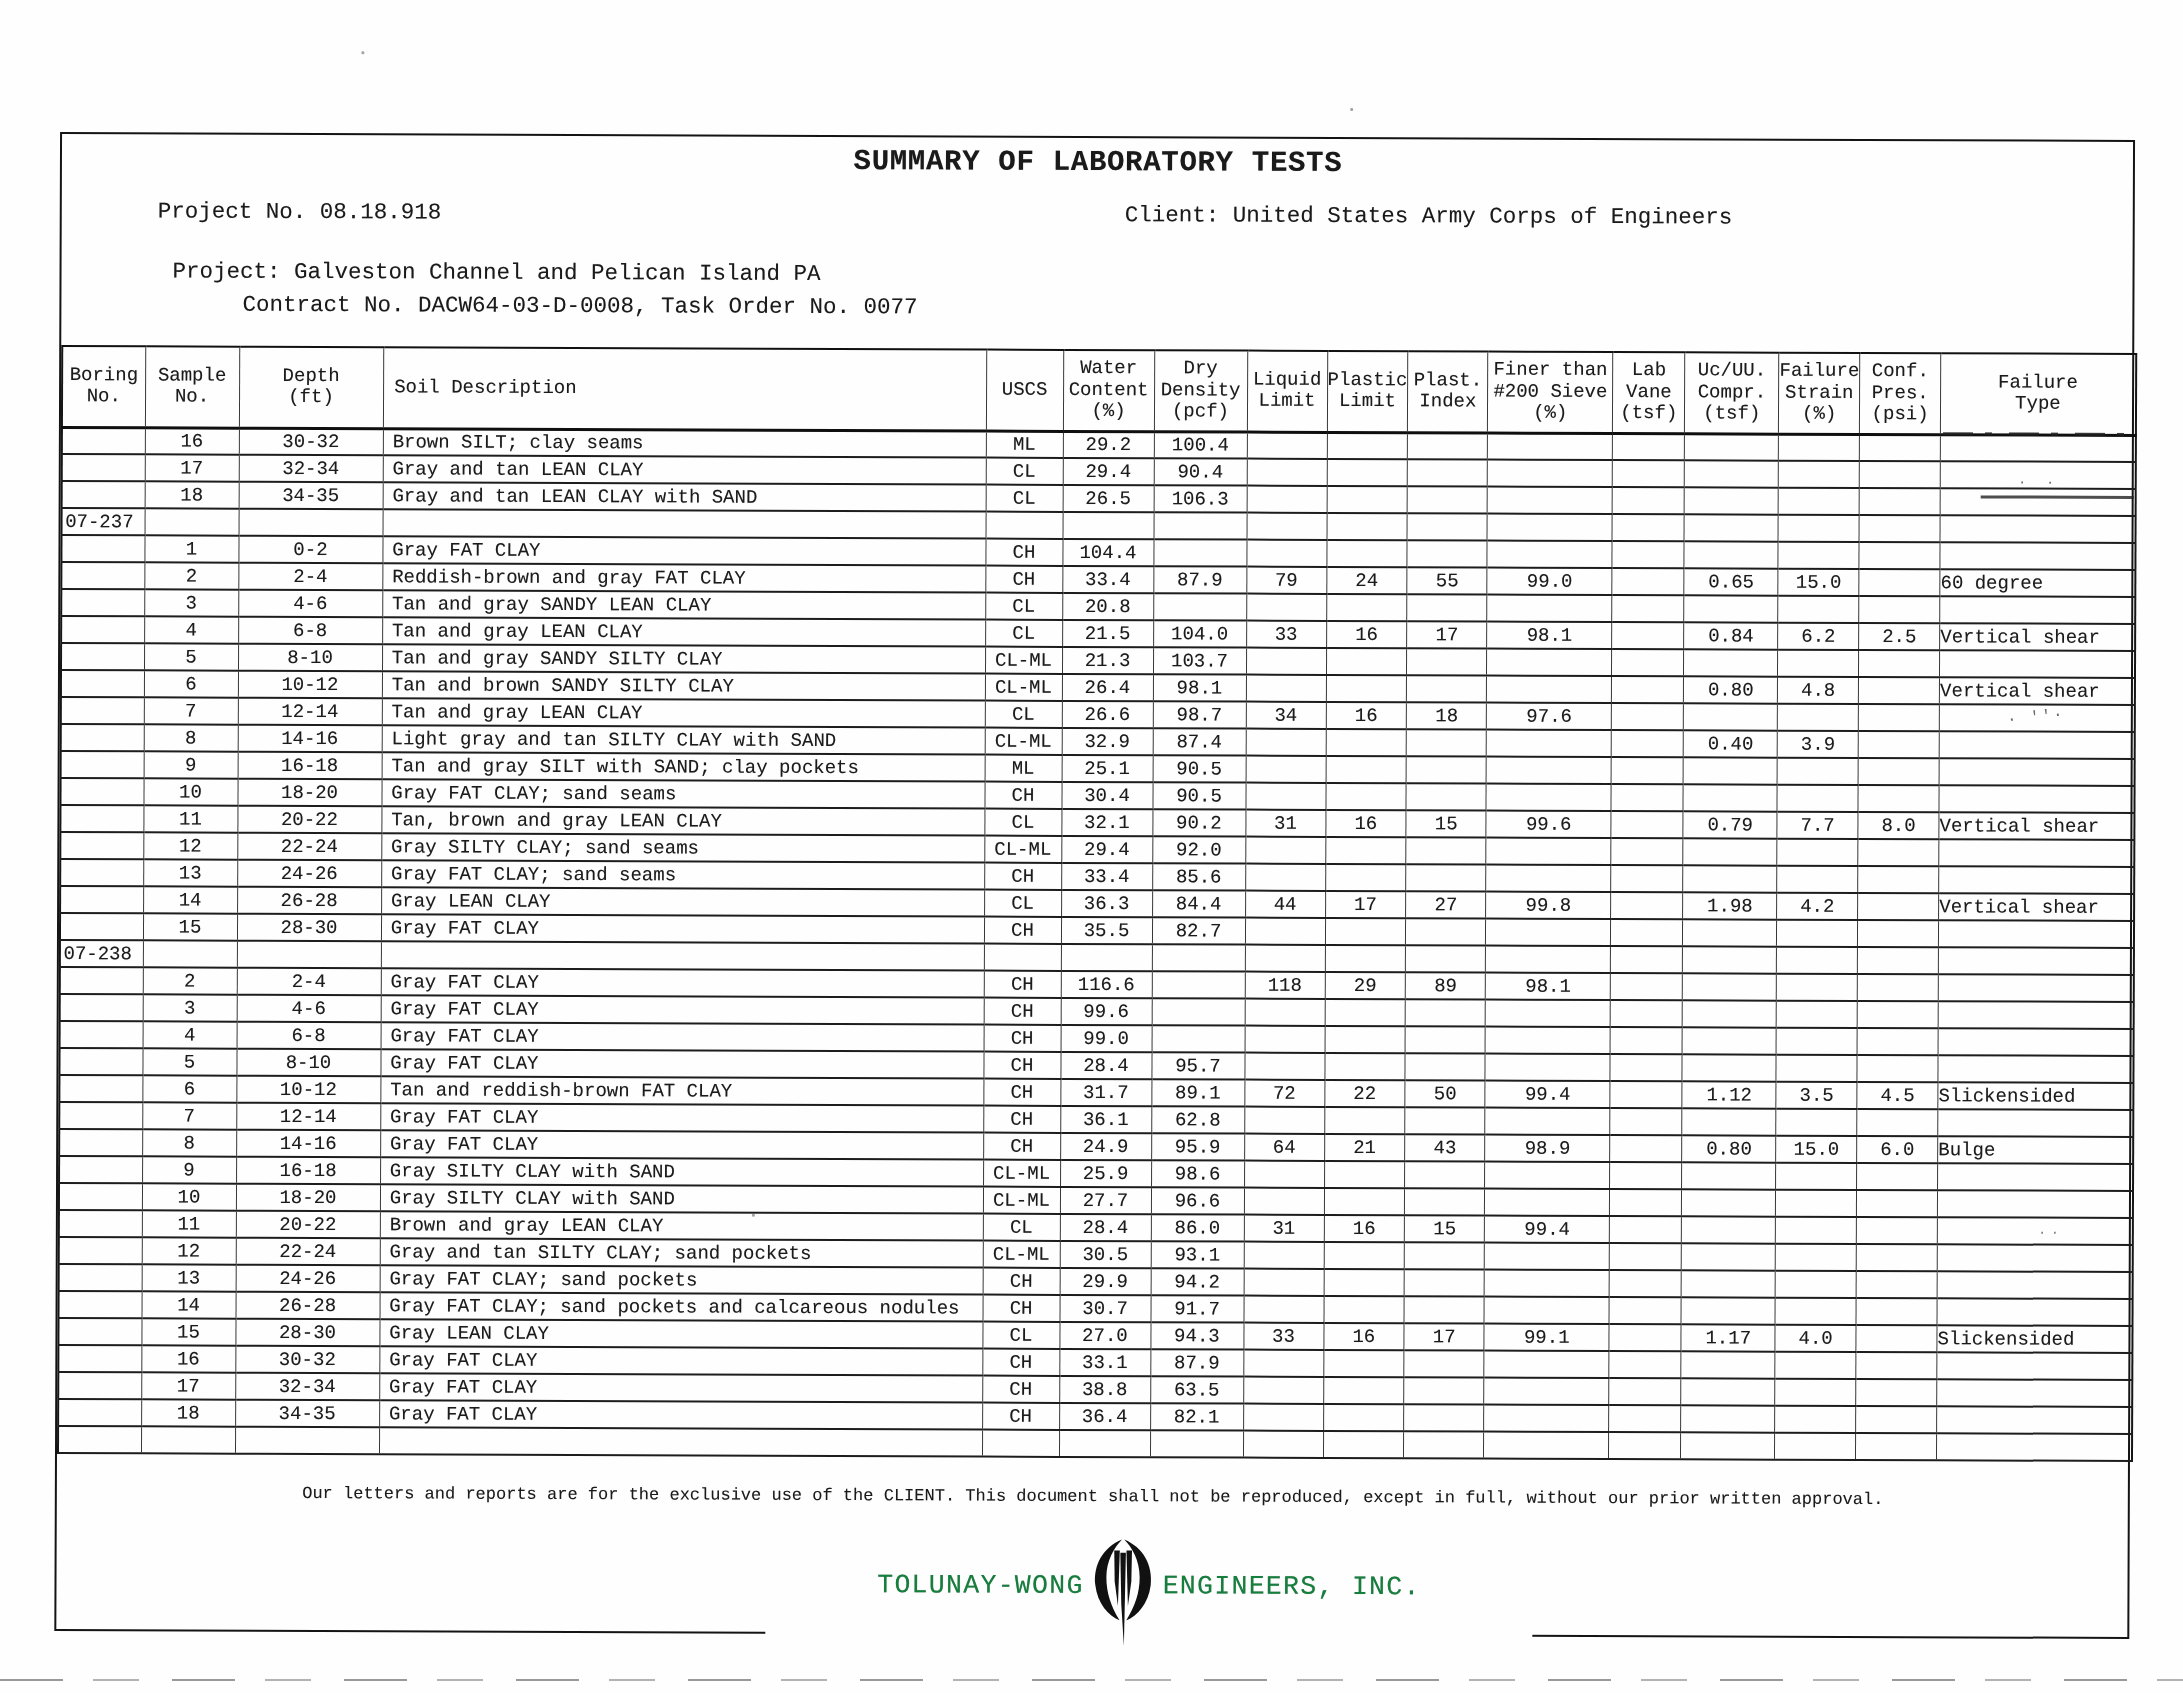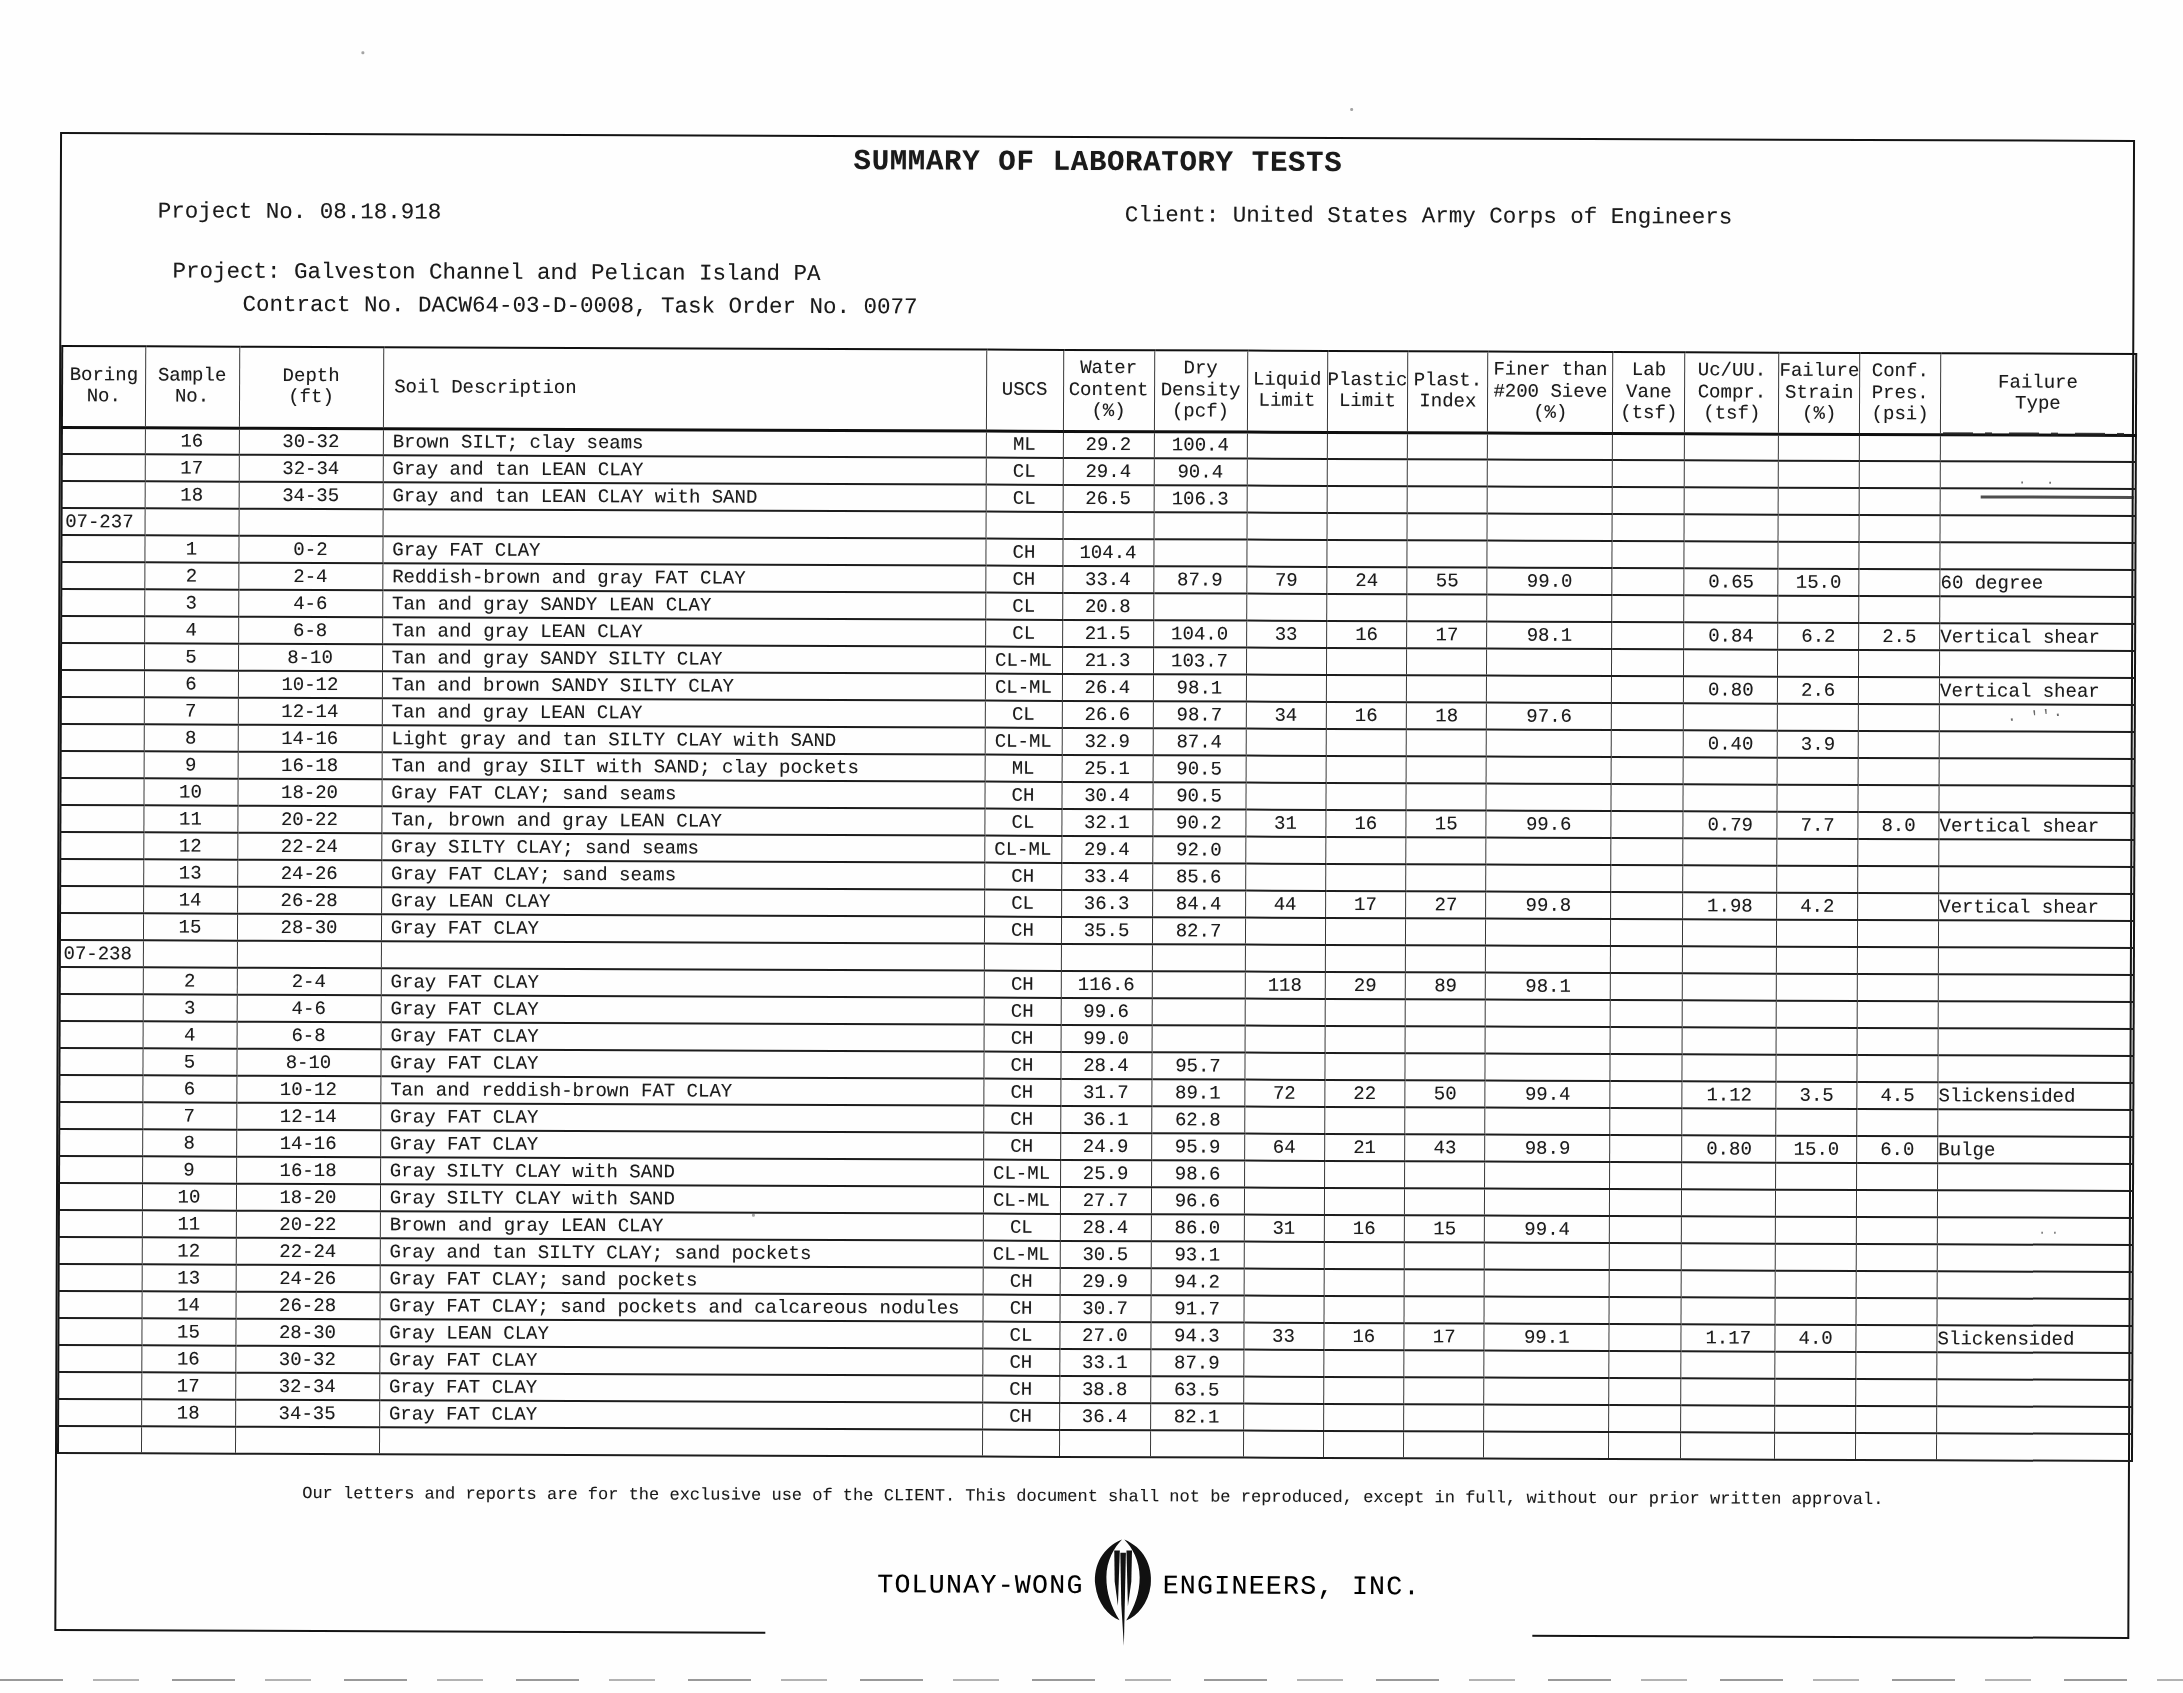--- a/index.html
+++ b/index.html
@@ -35,21 +35,21 @@
   table.lab td{text-align:center;vertical-align:middle;}
   table.lab td.c-soil{text-align:left;padding-left:9.3px;}
   table.lab td.c-failure{text-align:left;}
   table.lab td.c-boring{text-align:left;padding-left:2.6px;margin-left:8px;}
 
   .disclaimer{position:absolute;left:60px;top:1487px;width:2076px;text-align:center;
         font-size:17px;text-shadow:0 0 0.7px rgba(15,15,15,.3);}
 
   .footer-logo{position:absolute;left:771px;top:1528px;width:767px;height:116px;
         background:#fefefe;display:flex;align-items:center;justify-content:center;gap:4px;}
-  .footer-logo .co{font-size:26.5px;letter-spacing:1.3px;color:#000000;white-space:nowrap;
+  .footer-logo .co{font-size:26.5px;letter-spacing:1.3px;color:#15803d;white-space:nowrap;
         text-shadow:0 0 0.7px rgba(10,10,10,.4);}
   .logo-glyph{width:71px;height:111px;flex:0 0 auto;margin-top:12px;}
 
   
   .mark{position:absolute;pointer-events:none;}
   .mark-dashdot{left:1944px;top:429px;width:187px;height:2.6px;opacity:.85;
         background:repeating-linear-gradient(90deg,#1f1f1f 0 30px,transparent 30px 42px,#1f1f1f 42px 49px,transparent 49px 66px);}
   .mark-underline{left:1982px;top:492px;width:153px;height:2.6px;background:#222;opacity:.8;}
   .mark-dots-a{left:2019px;top:471px;font-size:14.6px;color:#333;opacity:.7;letter-spacing:5.3px;}
   .mark-scribble{left:2009px;top:705px;font-size:16px;color:#3a3a3a;opacity:.75;letter-spacing:2px;
@@ -303,21 +303,21 @@
             <td class="c-soil">Tan and brown SANDY SILTY CLAY</td>
             <td class="c-uscs">CL-ML</td>
             <td class="c-water">26.4</td>
             <td class="c-dry">98.1</td>
             <td class="c-ll"></td>
             <td class="c-pl"></td>
             <td class="c-pi"></td>
             <td class="c-sieve"></td>
             <td class="c-vane"></td>
             <td class="c-uc">0.80</td>
-            <td class="c-strain">2.6</td>
+            <td class="c-strain">4.8</td>
             <td class="c-conf"></td>
             <td class="c-failure">Vertical shear</td>
           </tr>
           <tr>
             <td class="c-boring"></td>
             <td class="c-sample">7</td>
             <td class="c-depth">12-14</td>
             <td class="c-soil">Tan and gray LEAN CLAY</td>
             <td class="c-uscs">CL</td>
             <td class="c-water">26.6</td>

